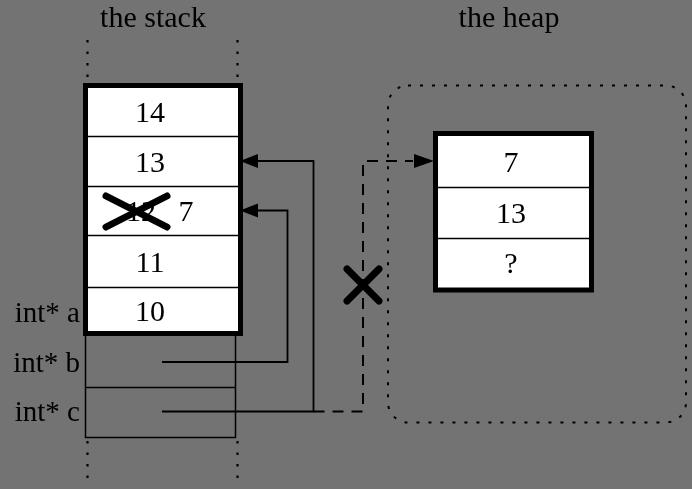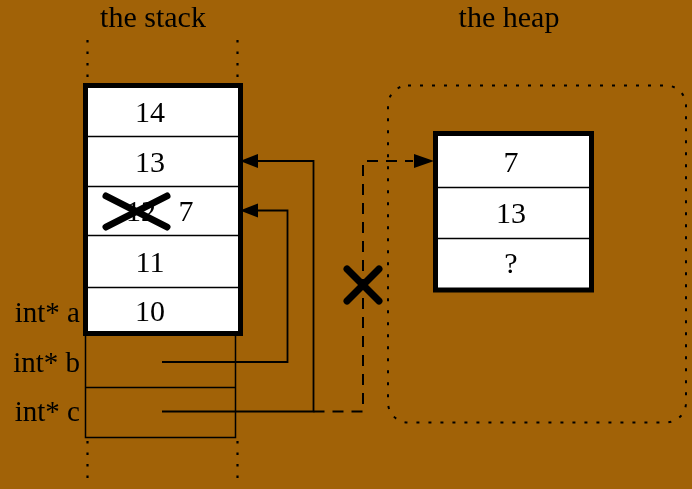--- a/index.html
+++ b/index.html
@@ -1,20 +1,20 @@
 <!DOCTYPE html>
 <html><head>
 <meta charset="utf-8">
 <style>
   html, body { margin: 0; padding: 0; background: #ffffff; }
   .canvas {
     position: relative;
     width: 692px;
     height: 489px;
-    background: #a16207;
+    background: #737373;
     font-family: "Liberation Serif", serif;
   }
   svg { display: block; }
   svg text {
     font-family: "Liberation Serif", serif;
     fill: #000000;
   }
   .title   { font-size: 30px; }
   .cellval { font-size: 30px; }
   .ptrlbl  { font-size: 29px; }

